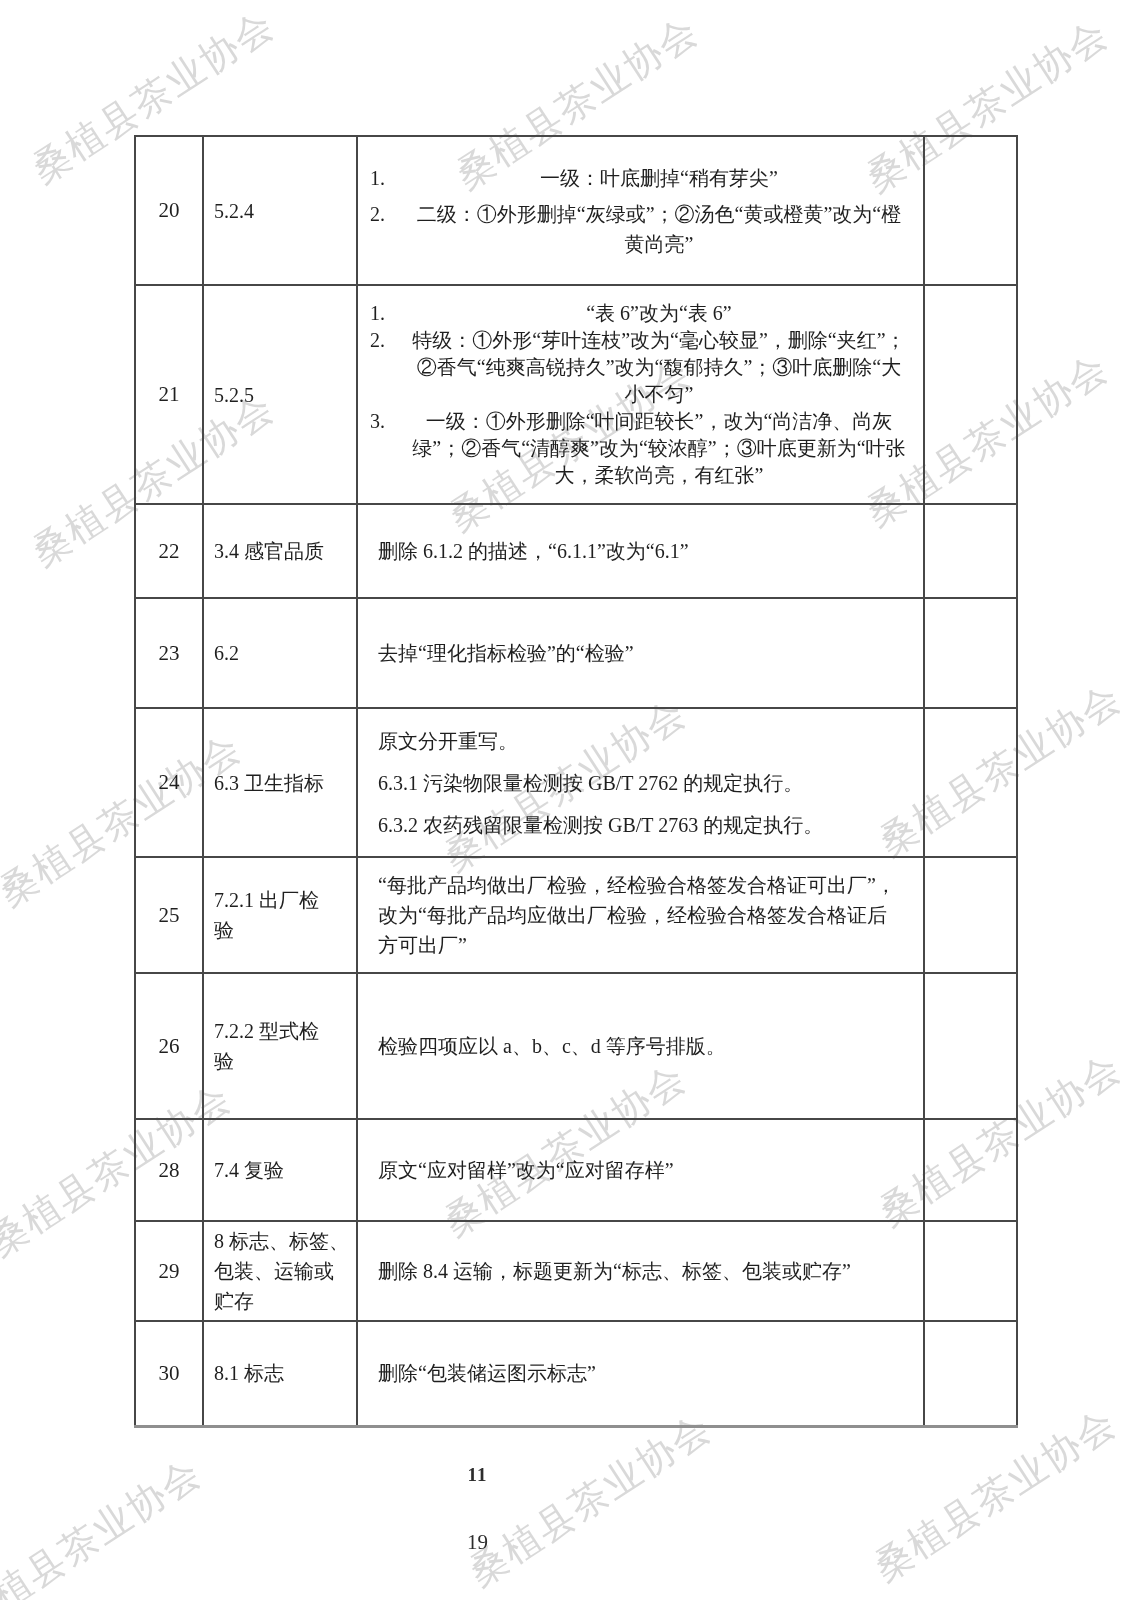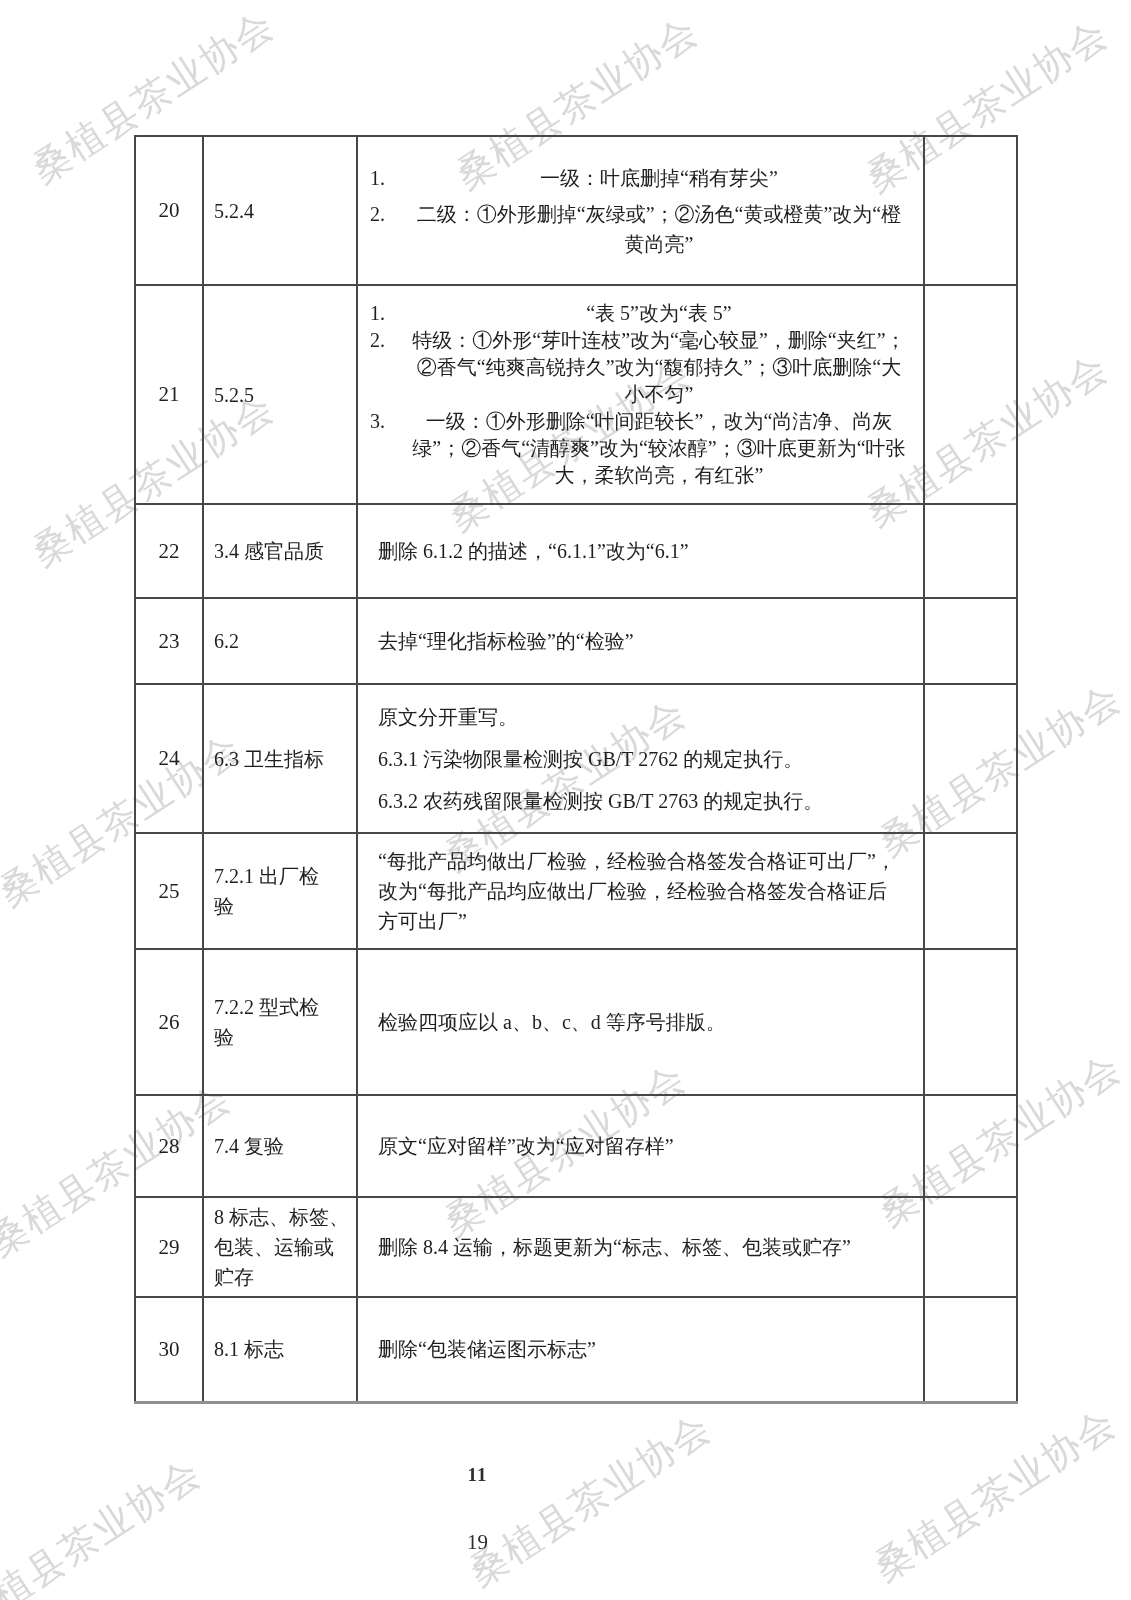--- a/index.html
+++ b/index.html
@@ -37,21 +37,21 @@
     border: 2px solid #474747;
     vertical-align: middle;
     overflow: hidden;
   }
   .revision tr:last-child td { border-bottom: 3px solid #8f8f8f; }
 
   
   .revision tr:nth-child(1)  { height: 149px; }
   .revision tr:nth-child(2)  { height: 219px; }
   .revision tr:nth-child(3)  { height: 94px;  }
-  .revision tr:nth-child(4)  { height: 86px;  }
+  .revision tr:nth-child(4)  { height: 110px;  }
   .revision tr:nth-child(5)  { height: 149px; }
   .revision tr:nth-child(6)  { height: 96px;  }
   .revision tr:nth-child(7)  { height: 146px; }
   .revision tr:nth-child(8)  { height: 102px; }
   .revision tr:nth-child(9)  { height: 83px; padding-left: 12px;  }
   .revision tr:nth-child(10) { height: 105px; }
   .revision tr:nth-child(11) { height: 87px; padding-left: 14px;  }
 
   td.num {
     text-align: center;
@@ -134,21 +134,21 @@
           </div>
         </td>
         <td></td>
       </tr>
       <tr class="compact">
         <td class="num">21</td>
         <td class="section">5.2.5</td>
         <td class="changes">
           <div class="li">
             <span class="marker">1.</span>
-            <span class="txt">“表 5”改为“表 5”</span>
+            <span class="txt">“表 6”改为“表 6”</span>
           </div>
           <div class="li">
             <span class="marker">2.</span>
             <span class="txt">特级：①外形“芽叶连枝”改为“毫心较显”，删除“夹红”；②香气“纯爽高锐持久”改为“馥郁持久”；③叶底删除“大小不匀”</span>
           </div>
           <div class="li">
             <span class="marker">3.</span>
             <span class="txt">一级：①外形删除“叶间距较长”，改为“尚洁净、尚灰绿”；②香气“清醇爽”改为“较浓醇”；③叶底更新为“叶张大，柔软尚亮，有红张”</span>
           </div>
         </td>

